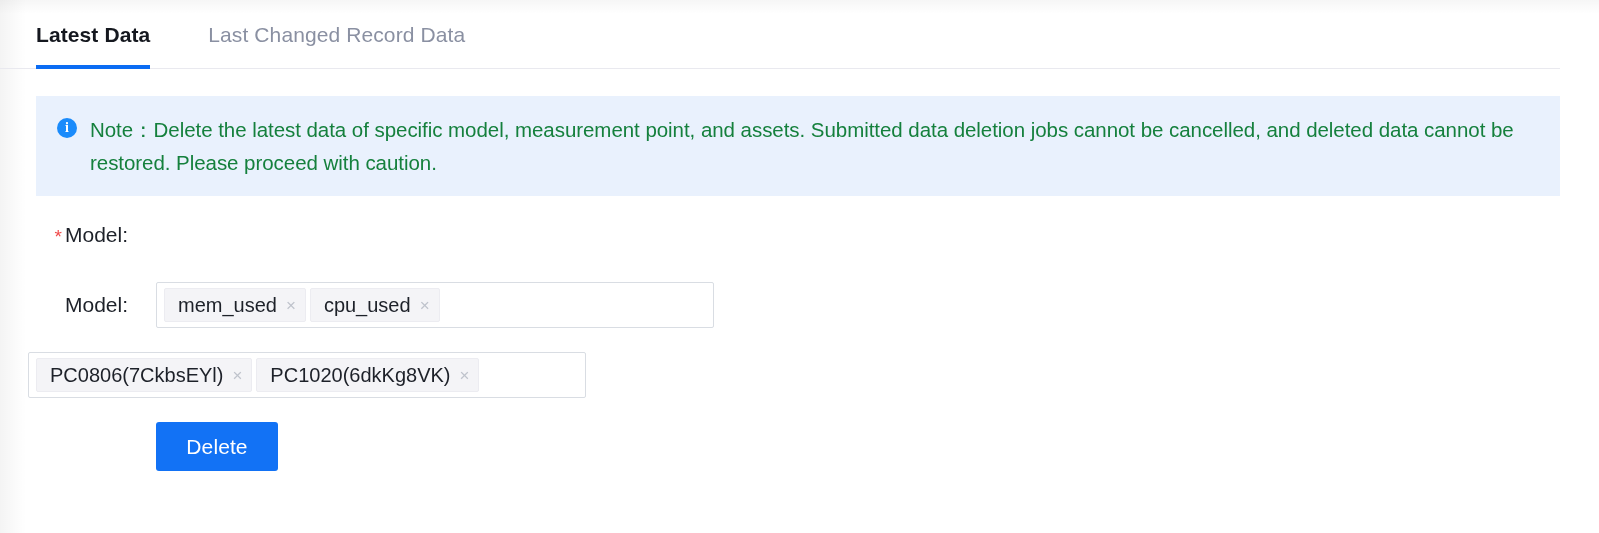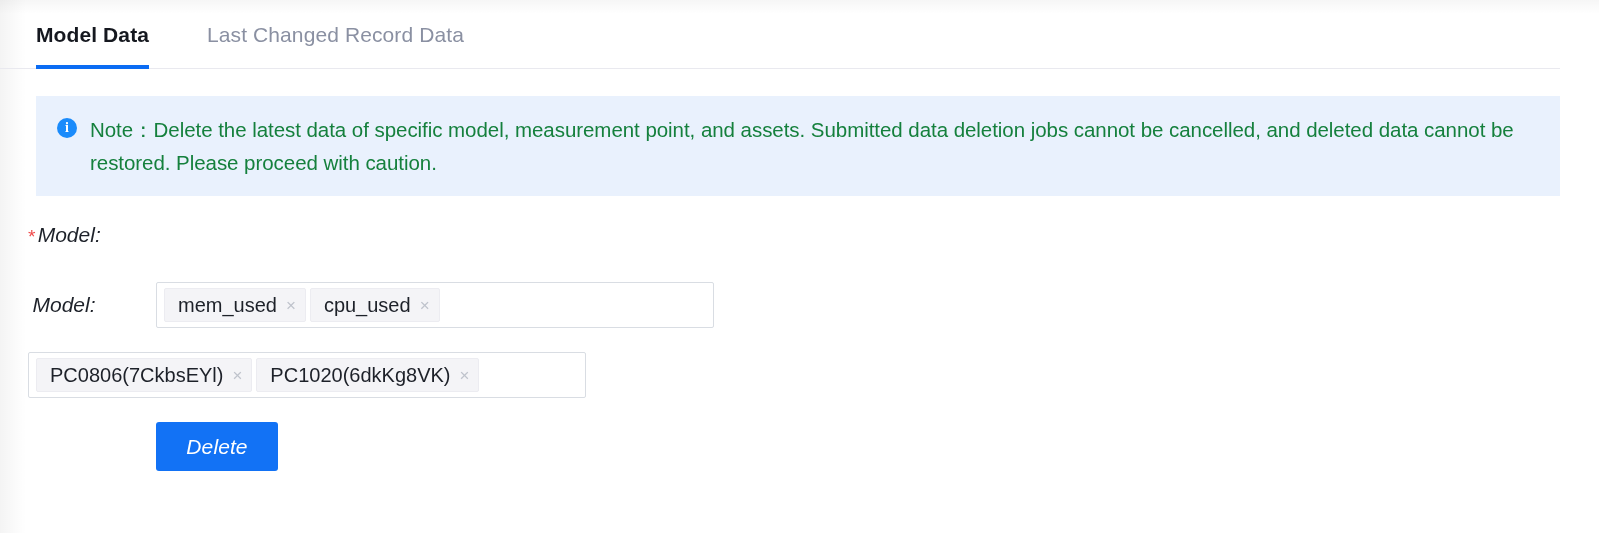--- a/index.html
+++ b/index.html
@@ -118,27 +118,26 @@
   }
   .field-row {
     display: flex;
     align-items: flex-start;
     margin-bottom: 24px;
     height: 46px;
   }
   .field-label {
     width: 128px;
     flex: 0 0 128px;
-    text-align: center;
+    text-align: right;
     font-size: 21px;
     color: #1d2129;
     line-height: 46px;
     padding-right: 0;
     white-space: nowrap;
-    font-style: italic;
   }
   .req-star {
     color: #f04a4a;
     font-size: 19px;
     margin-right: 3px;
     vertical-align: -1px;
   }
   .field-control {
     margin-left: 28px;
   }
@@ -214,32 +213,31 @@
     width: 122px;
     height: 49px;
     background: #1272f5;
     color: #ffffff;
     border: none;
     border-radius: 3px;
     font-size: 21px;
     font-family: "Liberation Sans", sans-serif;
     cursor: pointer;
     letter-spacing: 0.1px;
-    font-style: italic;
   }
 </style>
 </head>
 <body>
 
 <div class="page">
 
   <div class="tabbar">
     <div class="tabs">
       <div class="tab active">
-        <span>Model Data</span>
+        <span>Latest Data</span>
       </div>
       <div class="tab">
         <span>Last Changed Record Data</span>
       </div>
     </div>
   </div>
 
   <div class="note">
     <span class="info-icon">i</span>
     <div class="note-text">Note：Delete the latest data of specific model, measurement point, and assets. Submitted data deletion jobs cannot be cancelled, and deleted data cannot be restored. Please proceed with caution.</div>

